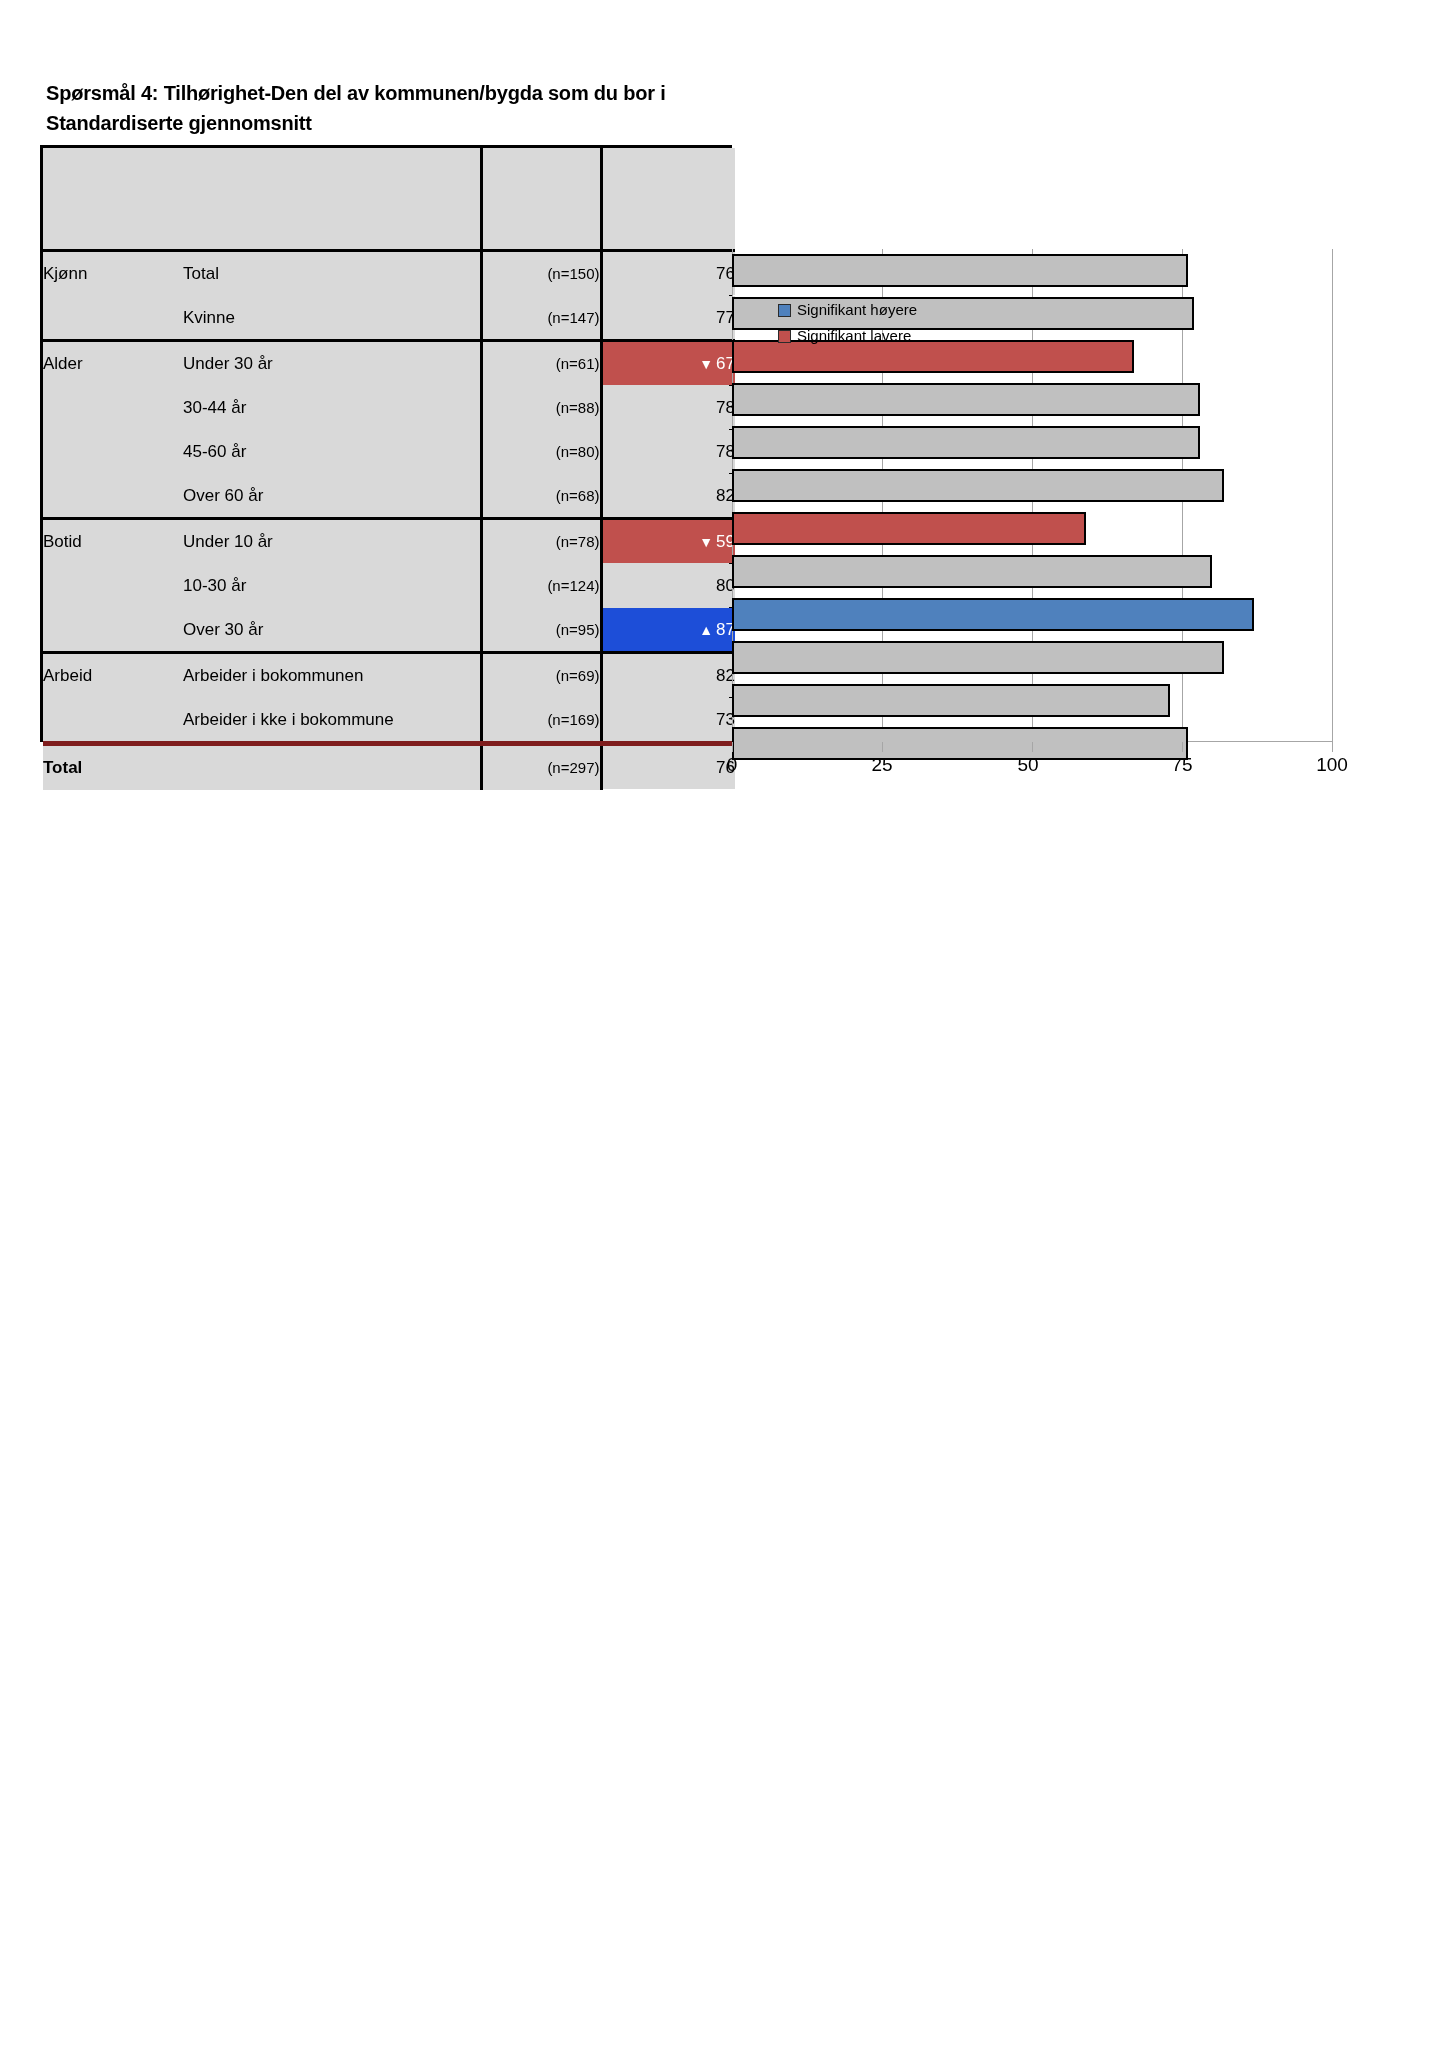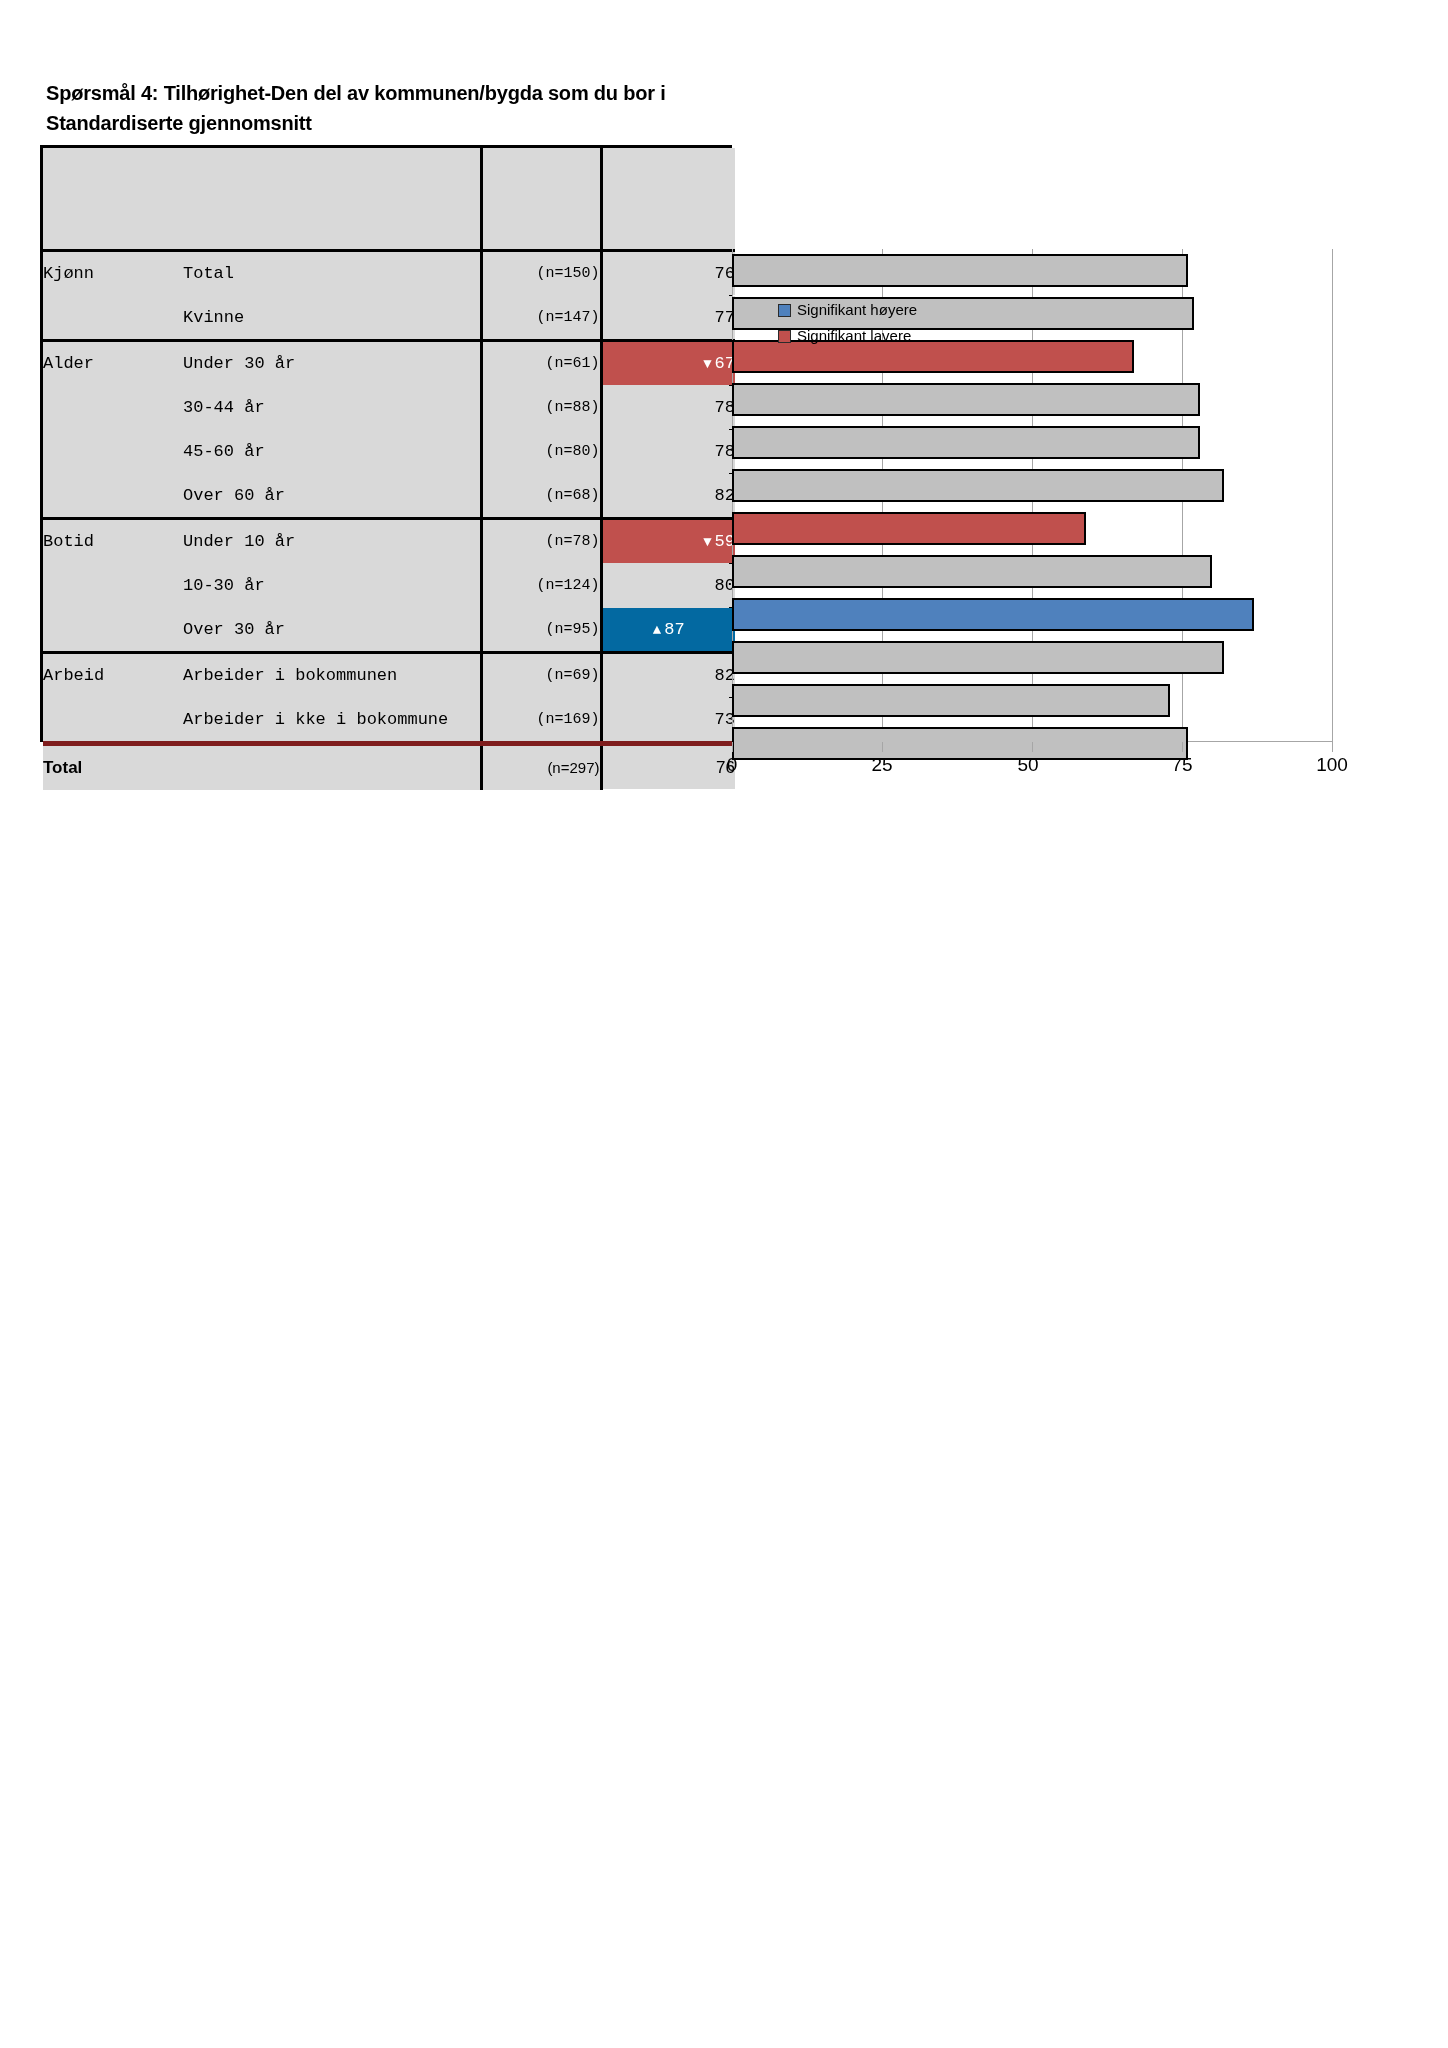--- a/index.html
+++ b/index.html
@@ -102,27 +102,27 @@
     text-align: right;
     padding-right: 8px;
     font-size: 17px;
     border-left: 3px solid #000;
     background: #ffffff;
     position: relative;
   }
   tr.header-row td.antall, tr.header-row td.snitt { background: #d9d9d9; text-align: left; }
 
   td.snitt.sig-low  { background: #c0504d; color: #ffffff; }
-  td.snitt.sig-high { background: #0369a1; color: #ffffff; text-align: center; }
+  td.snitt.sig-high { background: #1d4ed8; color: #ffffff; }
   td.snitt .arrow { margin-right: 3px; font-size: 14px; }
 
   tr.total-row td.grp { font-weight: bold; vertical-align: middle; padding-top: 0; }
 
   
-  tr.data-row td { height: 43px; font-family: Liberation Mono, monospace; }
+  tr.data-row td { height: 43px; }
   tr.total-row td { height: 43px; }
 
   
   #plot {
     position: absolute;
     left: 692px;
     top: 104px;
     width: 600px;
     height: 493px;
   }

